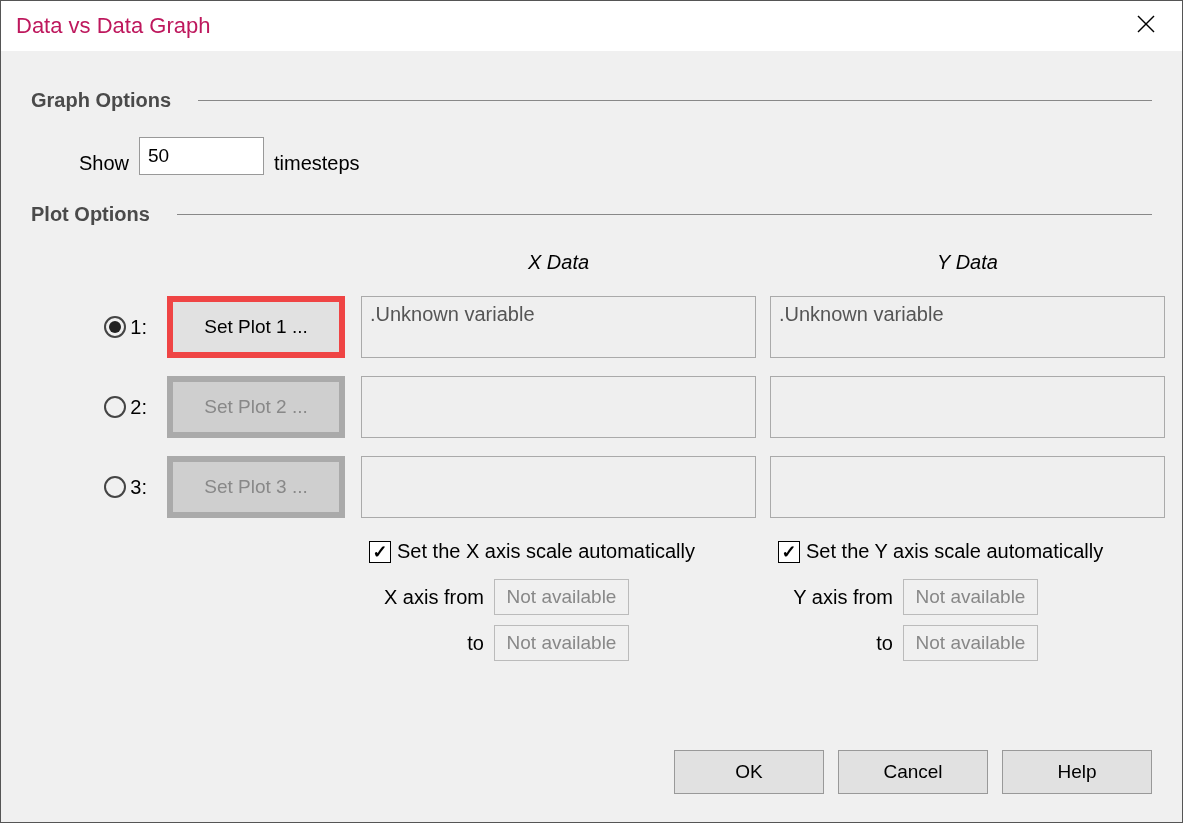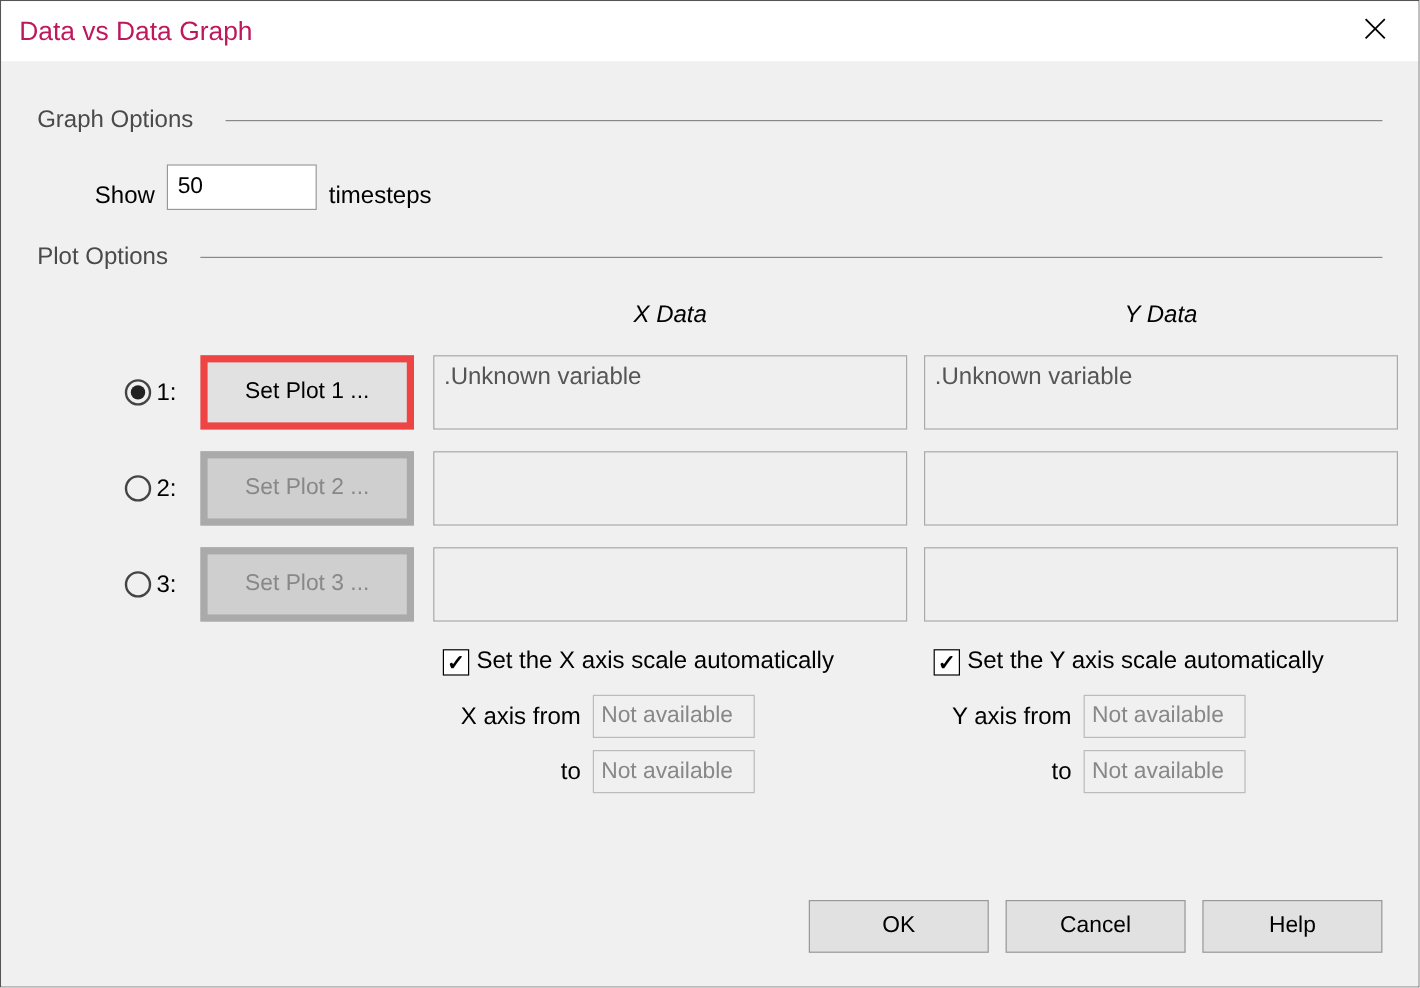--- a/index.html
+++ b/index.html
@@ -42,21 +42,21 @@
   padding: 20px 30px;
   position: relative;
 }
 .section-header {
   display: flex;
   align-items: center;
   margin-top: 18px;
   margin-bottom: 25px;
 }
 .section-header .label {
-  font-weight: normal;
+  font-weight: bold;
   font-size: 20px;
   color: #4a4a4a;
   margin-right: 27px;
   white-space: nowrap;
 }
 .section-header .line {
   flex: 1;
   border-top: 1px solid #888;
 }
 .graph-opts-row {
@@ -195,20 +195,21 @@
   text-align: right;
   font-size: 20px;
 }
 .axis-pair input {
   width: 135px; height: 36px;
   border: 1px solid #bbb;
   background: #f0f0f0;
   color: #888;
   font-size: 19px;
   padding: 0 6px;
+  text-align: center;
 }
 .button-bar {
   position: absolute;
   bottom: 28px;
   right: 30px;
   display: flex;
   gap: 14px;
 }
 .button-bar .btn { width: 150px; height: 44px; }
 .spacer { }

